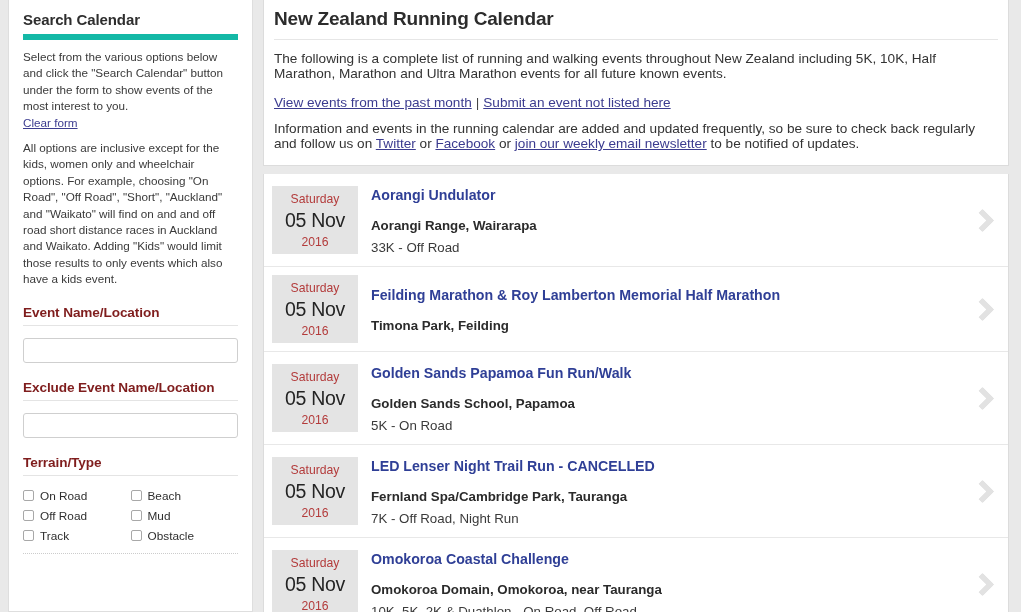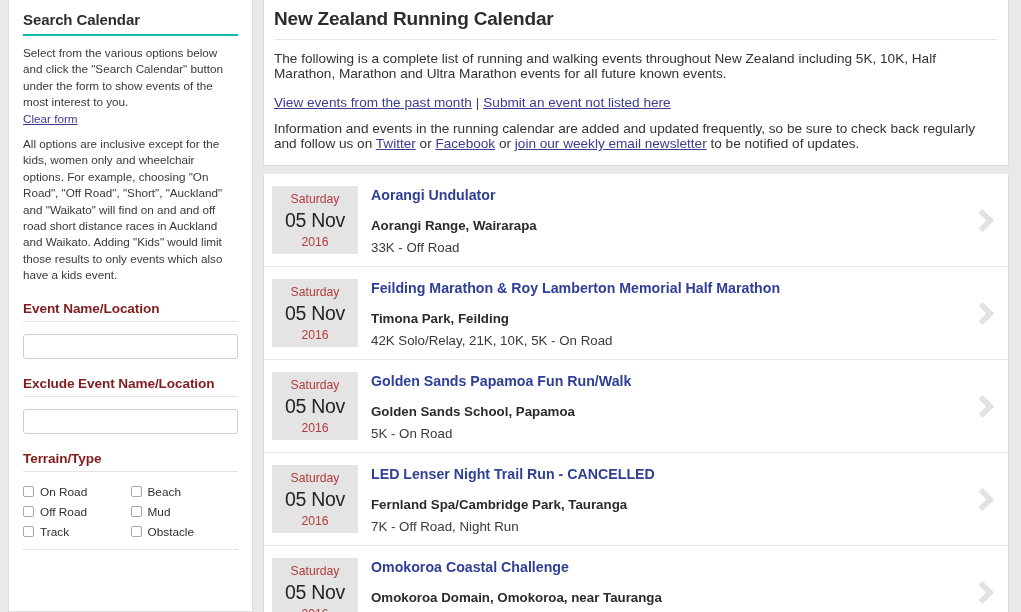--- a/index.html
+++ b/index.html
@@ -29,21 +29,21 @@
     padding: 6px 14px 10px 14px;
     height: 612px;
     overflow: hidden;
   }
   .sb-title {
     font-size: 15px;
     font-weight: bold;
     color: #2e2e2e;
     margin: 5px 0 0 0;
     padding-bottom: 6px;
-    border-bottom: 2px solid #14b8a6;
+    border-bottom: 6px solid #14b8a6;
     letter-spacing: -0.1px;
   }
   .sb-para {
     font-size: 11.7px;
     line-height: 16.4px;
     color: #3a3a3a;
     margin: 9px 0 0 0;
   }
   .sb-link {
     color: #3b3b8f;
@@ -316,21 +316,20 @@
 
       <div class="ev-row">
         <div class="ev-date">
           <div class="ev-dow">Saturday</div>
           <div class="ev-dm">05 Nov</div>
           <div class="ev-yr">2016</div>
         </div>
         <div class="ev-info">
           <a class="ev-name">Feilding Marathon &amp; Roy Lamberton Memorial Half Marathon</a>
           <div class="ev-loc">Timona Park, Feilding</div>
-          <div class="ev-dist">42K Solo/Relay, 21K, 10K, 5K - On Road</div>
         </div>
         <div class="ev-arrow">
           <span class="chev"></span>
         </div>
       </div>
 
       <div class="ev-row">
         <div class="ev-date">
           <div class="ev-dow">Saturday</div>
           <div class="ev-dm">05 Nov</div>

